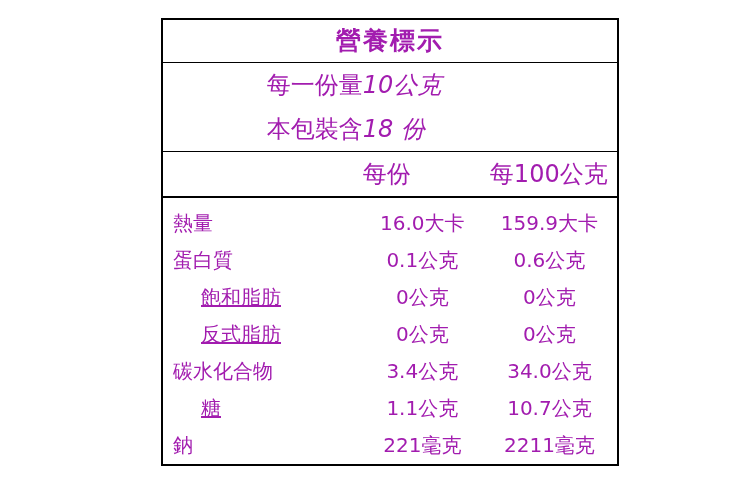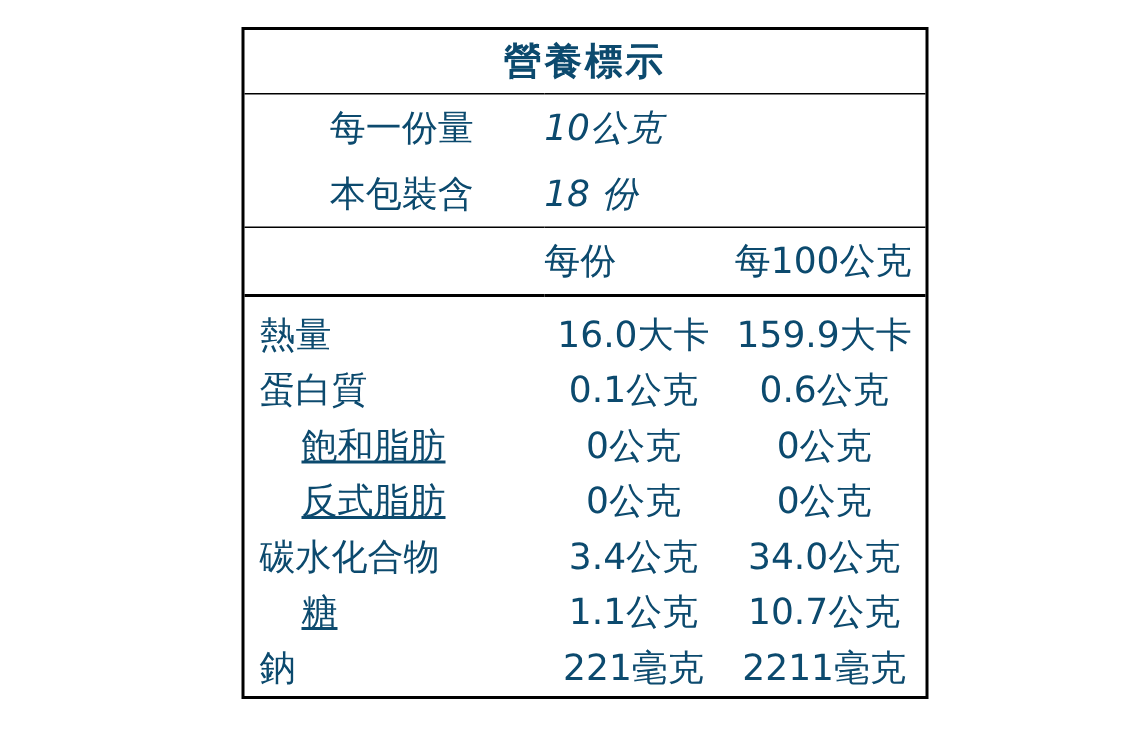--- a/index.html
+++ b/index.html
@@ -23,21 +23,21 @@
     top: 18px;
     width: 458px;
     box-sizing: border-box;
     border: 2px solid #000000;
     background: #ffffff;
   }
   table.nutrition {
     width: 100%;
     border-collapse: collapse;
     table-layout: fixed;
-    color: #0c4a6e;
+    color: #a21caf;
   }
   table.nutrition td {
     padding: 0;
     vertical-align: middle;
   }
   
   col.c-name { width: 44%; }
   col.c-serv { width: 28%; }
   col.c-100  { width: 28%; }
 
@@ -55,34 +55,34 @@
   .rule-thick {
     border-bottom: 2.5px solid #000000;
   }
   .srv-row td {
     font-size: 24px;
     height: 44px;
     line-height: 44px;
   }
   .srv-name {
     padding-left: 10px !important;
-    text-align: center;
+    text-align: right;
   }
   .srv-value {
     text-align: left;
     font-style: italic;
   }
   .head-row td {
     font-size: 24px;
     height: 44px;
     line-height: 44px;
     text-align: left;
   }
   .data-row td {
-    font-size: 24px;
+    font-size: 20px;
     height: 37px;
     line-height: 37px;
   }
   .n-name {
     padding-left: 10px !important;
     text-align: left;
     white-space: nowrap;
   }
   .n-name.indent {
     padding-left: 38px !important;

